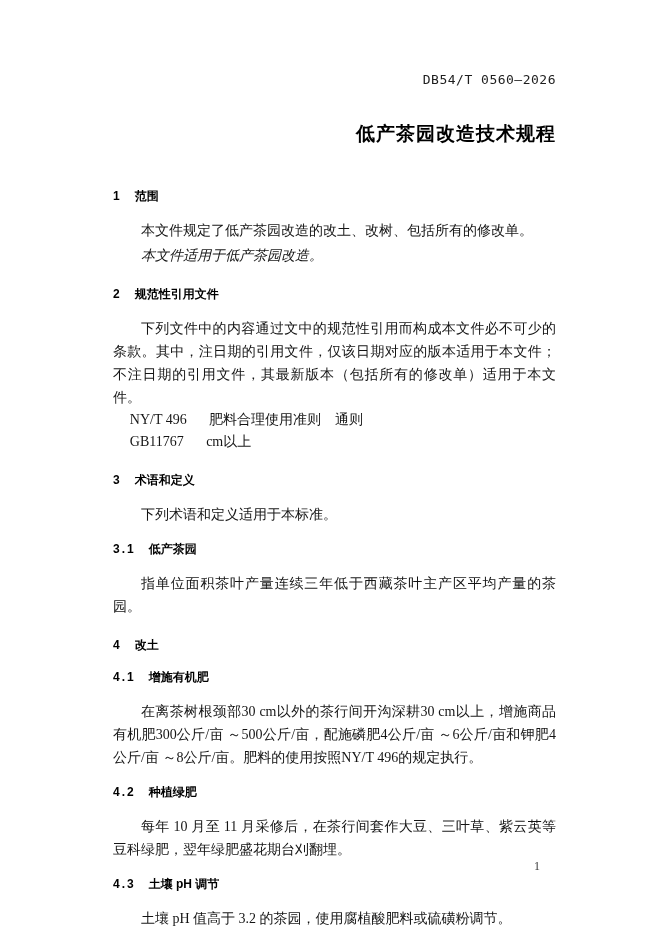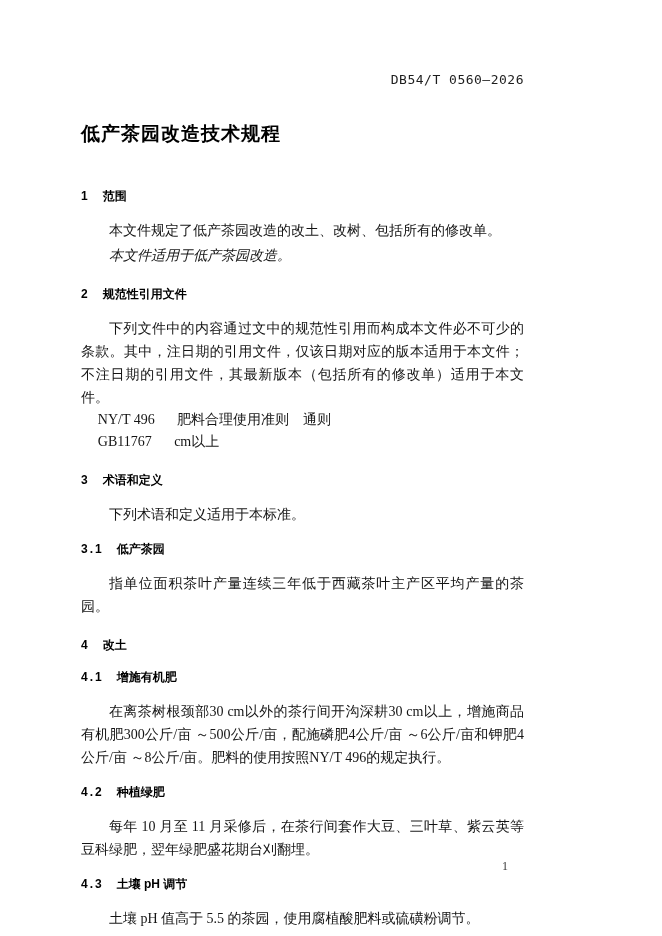--- a/index.html
+++ b/index.html
@@ -10,35 +10,36 @@
   .page {
     position: relative;
     width: 584px;
     height: 936px;
     background: #ffffff;
     color: #141414;
     font-family: "Liberation Serif", "DejaVu Serif", serif;
     font-size: 14px;
     overflow: hidden;
     box-sizing: border-box;
+    margin-left: 32px;
   }
   .content {
     padding: 0 60px 0 81px;
   }
   .doc-header {
     padding-top: 72px;
     text-align: right;
     font-family: "DejaVu Sans Mono", "Liberation Sans", monospace, sans-serif;
     font-size: 13px;
     letter-spacing: 0.5px;
     color: #1d1d1d;
   }
   .doc-title {
     margin: 34px 0 0 0;
-    text-align: left;
+    text-align: right;
     font-family: "Liberation Sans", "DejaVu Sans", sans-serif;
     font-weight: bold;
     font-size: 19px;
     letter-spacing: 1px;
     color: #000;
   }
   .heading {
     font-family: "Liberation Sans", "DejaVu Sans", sans-serif;
     font-weight: bold;
     font-size: 12px;
@@ -122,21 +123,21 @@
     <p class="body-p">在离茶树根颈部30 cm以外的茶行间开沟深耕30 cm以上，增施商品有机肥300公斤/亩 ～500公斤/亩，配施磷肥4公斤/亩 ～6公斤/亩和钾肥4公斤/亩 ～8公斤/亩。肥料的使用按照NY/T 496的规定执行。</p>
 
     <div class="heading">
       <span class="num">4.2</span><span>种植绿肥</span>
     </div>
     <p class="body-p">每年 10 月至 11 月采修后，在茶行间套作大豆、三叶草、紫云英等豆科绿肥，翌年绿肥盛花期台刈翻埋。</p>
 
     <div class="heading">
       <span class="num">4.3</span><span>土壤 pH 调节</span>
     </div>
-    <p class="body-p">土壤 pH 值高于 5.5 的茶园，使用腐植酸肥料或硫磺粉调节。</p>
+    <p class="body-p">土壤 pH 值高于 3.2 的茶园，使用腐植酸肥料或硫磺粉调节。</p>
 
     <div class="heading">
       <span class="num">4.4</span><span>客土</span>
     </div>
 
   </div>
 
   <div class="page-number">1</div>
 </div>
 

